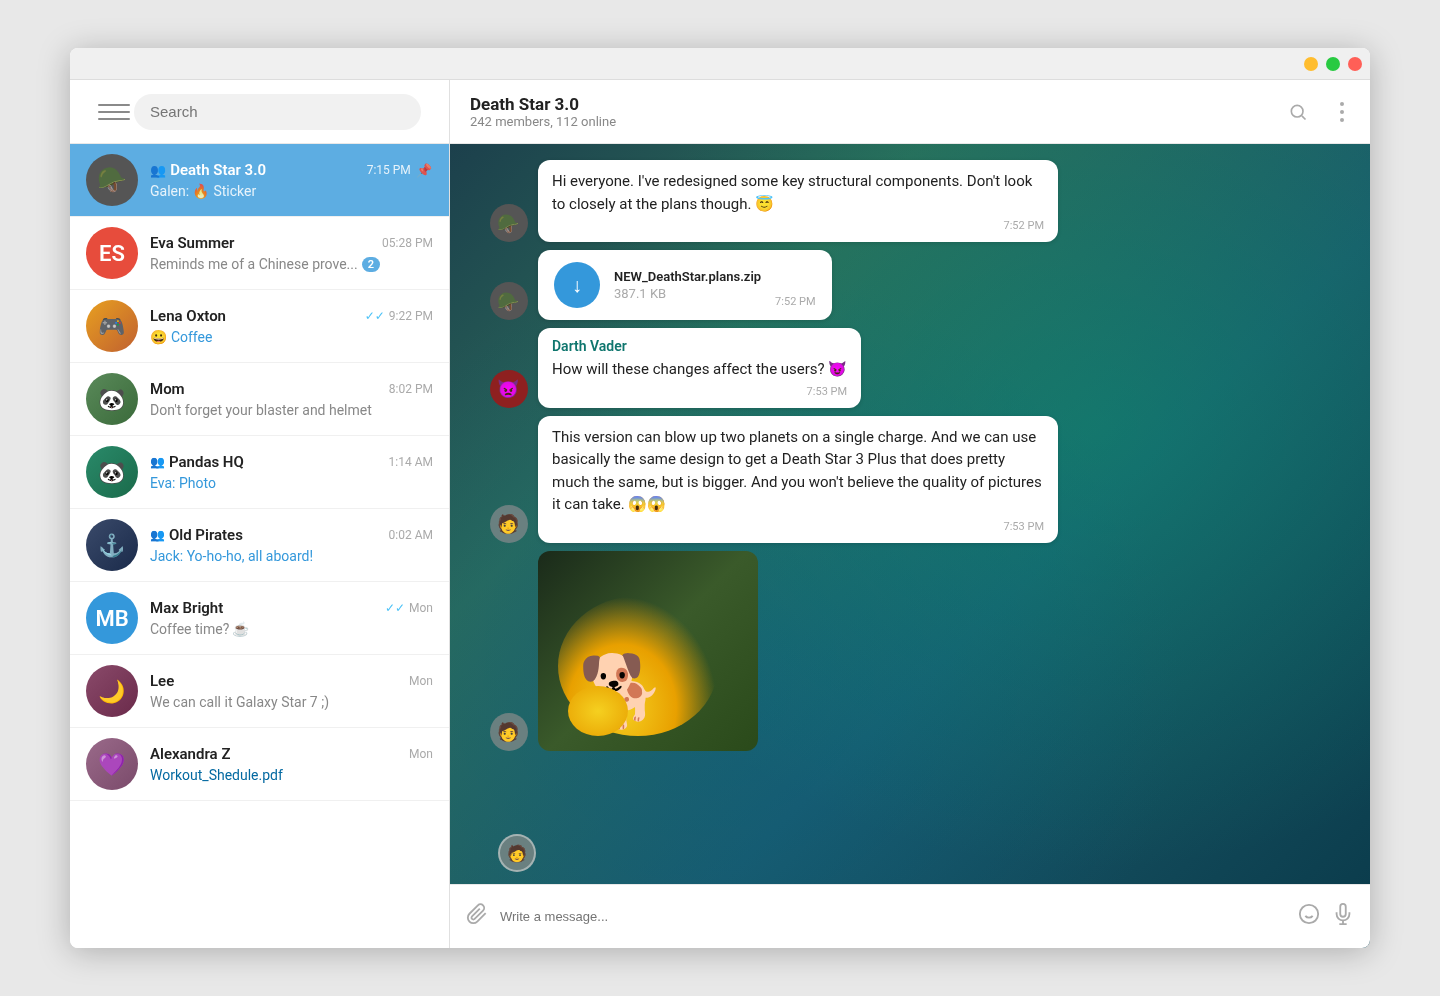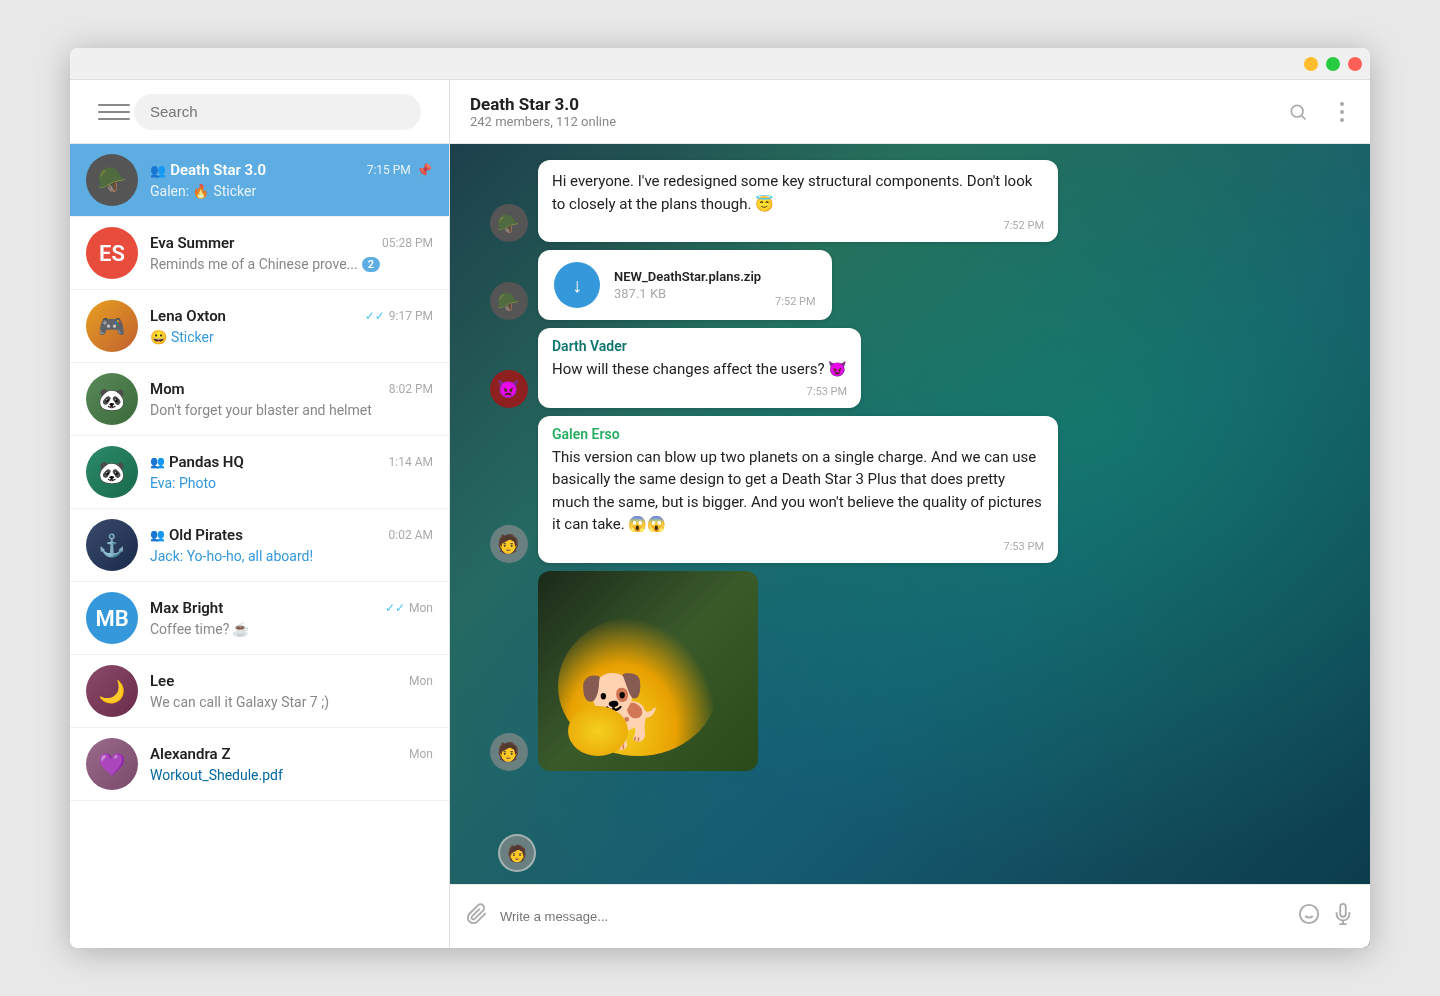--- a/index.html
+++ b/index.html
@@ -124,25 +124,25 @@
           </div>
         </div>
 
         <div class="chat-item">
           <div class="avatar" style="background:linear-gradient(135deg,#e8a020,#c06030);font-size:22px;">🎮</div>
           <div class="chat-info">
             <div class="chat-name-row">
               <span class="chat-name">Lena Oxton</span>
               <span style="display:flex;align-items:center;gap:4px;">
                 <span class="double-check">✓✓</span>
-                <span class="chat-time">9:17 PM</span>
-              </span>
-            </div>
-            <div class="chat-preview">
-              <span style="color:#3498db;">😀 Sticker</span>
+                <span class="chat-time">9:22 PM</span>
+              </span>
+            </div>
+            <div class="chat-preview">
+              <span style="color:#3498db;">😀 Coffee</span>
             </div>
           </div>
         </div>
 
         <div class="chat-item">
           <div class="avatar" style="background:linear-gradient(135deg,#5a8a5a,#3a6a3a);font-size:22px;">🐼</div>
           <div class="chat-info">
             <div class="chat-name-row">
               <span class="chat-name">Mom</span>
               <span class="chat-time">8:02 PM</span>
@@ -289,21 +289,20 @@
               <div class="message-text">How will these changes affect the users? 😈</div>
               <div class="message-time">7:53 PM</div>
             </div>
           </div>
         </div>
 
         <div class="message-row">
           <div class="msg-avatar" style="width:38px;height:38px;border-radius:50%;background:#6a8080;display:flex;align-items:center;justify-content:center;font-size:18px;flex-shrink:0;">🧑</div>
           <div class="msg-content">
             <div class="message-bubble">
-              <div class="sender-name sender-galen">Galen Erso</div>
               <div class="message-text">This version can blow up two planets on a single charge. And we can use basically the same design to get a Death Star 3 Plus that does pretty much the same, but is bigger. And you won't believe the quality of pictures it can take. 😱😱</div>
               <div class="message-time">7:53 PM</div>
             </div>
           </div>
         </div>
 
         <div style="display:flex;gap:10px;align-items:flex-end;">
           <div style="width:38px;height:38px;border-radius:50%;background:#6a8080;display:flex;align-items:center;justify-content:center;font-size:18px;flex-shrink:0;">🧑</div>
           <div style="width:220px;height:200px;border-radius:12px;overflow:hidden;background:linear-gradient(135deg,#1a2a1a 0%,#3a5a2a 50%,#2a4a1a 100%);display:flex;align-items:center;justify-content:center;">
 

